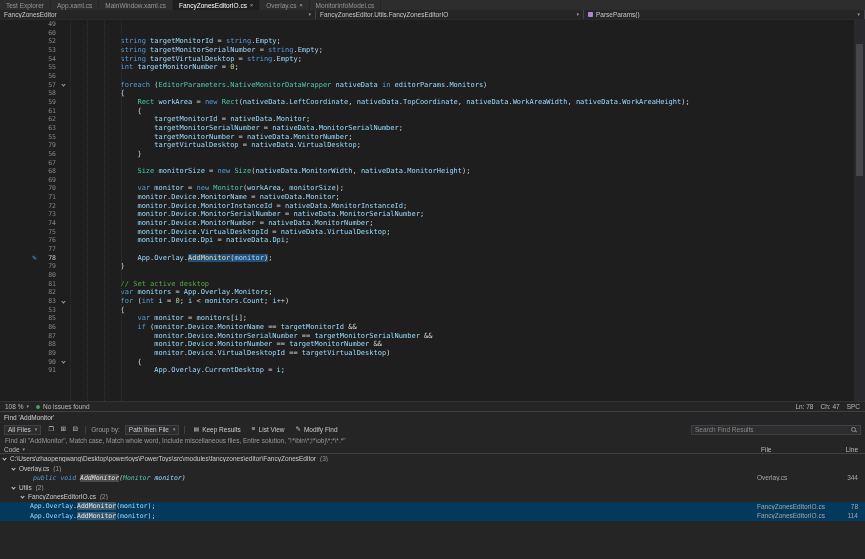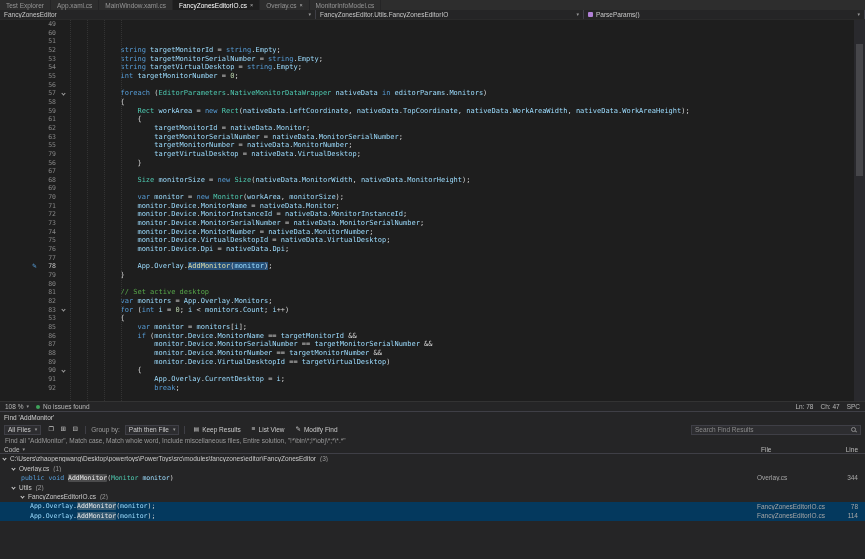--- a/index.html
+++ b/index.html
@@ -141,21 +141,20 @@
   </div>
 
   <div class="editor">
     <i class="guide" style="left:70px"></i>
     <i class="guide" style="left:87px"></i>
     <i class="guide" style="left:104px"></i>
     <i class="guide" style="left:121px"></i>
     <div>
         <div class="code-line"><span class="bp-margin"></span><span class="ln">49</span><span class="fold"></span><span class="code">&nbsp;</span></div>
         <div class="code-line"><span class="bp-margin"></span><span class="ln">60</span><span class="fold"></span><span class="code">&nbsp;</span></div>
-        <div class="code-line"><span class="bp-margin"></span><span class="ln">51</span><span class="fold"></span><span class="code">&nbsp;</span></div>
         <div class="code-line"><span class="bp-margin"></span><span class="ln">52</span><span class="fold"></span><span class="code"><span class="tk-p">            </span><span class="tk-k">string</span><span class="tk-p"> </span><span class="tk-v">targetMonitorId</span><span class="tk-p"> = </span><span class="tk-k">string</span><span class="tk-p">.</span><span class="tk-v">Empty</span><span class="tk-p">;</span></span></div>
         <div class="code-line"><span class="bp-margin"></span><span class="ln">53</span><span class="fold"></span><span class="code"><span class="tk-p">            </span><span class="tk-k">string</span><span class="tk-p"> </span><span class="tk-v">targetMonitorSerialNumber</span><span class="tk-p"> = </span><span class="tk-k">string</span><span class="tk-p">.</span><span class="tk-v">Empty</span><span class="tk-p">;</span></span></div>
         <div class="code-line"><span class="bp-margin"></span><span class="ln">54</span><span class="fold"></span><span class="code"><span class="tk-p">            </span><span class="tk-k">string</span><span class="tk-p"> </span><span class="tk-v">targetVirtualDesktop</span><span class="tk-p"> = </span><span class="tk-k">string</span><span class="tk-p">.</span><span class="tk-v">Empty</span><span class="tk-p">;</span></span></div>
         <div class="code-line"><span class="bp-margin"></span><span class="ln">55</span><span class="fold"></span><span class="code"><span class="tk-p">            </span><span class="tk-k">int</span><span class="tk-p"> </span><span class="tk-v">targetMonitorNumber</span><span class="tk-p"> = </span><span class="tk-n">0</span><span class="tk-p">;</span></span></div>
         <div class="code-line"><span class="bp-margin"></span><span class="ln">56</span><span class="fold"></span><span class="code">&nbsp;</span></div>
         <div class="code-line"><span class="bp-margin"></span><span class="ln">57</span><span class="fold"><i class="chev"></i></span><span class="code"><span class="tk-p">            </span><span class="tk-k">foreach</span><span class="tk-p"> (</span><span class="tk-t">EditorParameters</span><span class="tk-p">.</span><span class="tk-t">NativeMonitorDataWrapper</span><span class="tk-p"> </span><span class="tk-v">nativeData</span><span class="tk-p"> </span><span class="tk-k">in</span><span class="tk-p"> </span><span class="tk-v">editorParams</span><span class="tk-p">.</span><span class="tk-v">Monitors</span><span class="tk-p">)</span></span></div>
         <div class="code-line"><span class="bp-margin"></span><span class="ln">58</span><span class="fold"></span><span class="code"><span class="tk-p">            {</span></span></div>
         <div class="code-line"><span class="bp-margin"></span><span class="ln">59</span><span class="fold"></span><span class="code"><span class="tk-p">                </span><span class="tk-t">Rect</span><span class="tk-p"> </span><span class="tk-v">workArea</span><span class="tk-p"> = </span><span class="tk-k">new</span><span class="tk-p"> </span><span class="tk-t">Rect</span><span class="tk-p">(</span><span class="tk-v">nativeData</span><span class="tk-p">.</span><span class="tk-v">LeftCoordinate</span><span class="tk-p">, </span><span class="tk-v">nativeData</span><span class="tk-p">.</span><span class="tk-v">TopCoordinate</span><span class="tk-p">, </span><span class="tk-v">nativeData</span><span class="tk-p">.</span><span class="tk-v">WorkAreaWidth</span><span class="tk-p">, </span><span class="tk-v">nativeData</span><span class="tk-p">.</span><span class="tk-v">WorkAreaHeight</span><span class="tk-p">);</span></span></div>
         <div class="code-line"><span class="bp-margin"></span><span class="ln">61</span><span class="fold"></span><span class="code"><span class="tk-p">                {</span></span></div>
         <div class="code-line"><span class="bp-margin"></span><span class="ln">62</span><span class="fold"></span><span class="code"><span class="tk-p">                    </span><span class="tk-v">targetMonitorId</span><span class="tk-p"> = </span><span class="tk-v">nativeData</span><span class="tk-p">.</span><span class="tk-v">Monitor</span><span class="tk-p">;</span></span></div>
@@ -181,21 +180,20 @@
         <div class="code-line"><span class="bp-margin"></span><span class="ln">82</span><span class="fold"></span><span class="code"><span class="tk-p">            </span><span class="tk-k">var</span><span class="tk-p"> </span><span class="tk-v">monitors</span><span class="tk-p"> = </span><span class="tk-v">App</span><span class="tk-p">.</span><span class="tk-v">Overlay</span><span class="tk-p">.</span><span class="tk-v">Monitors</span><span class="tk-p">;</span></span></div>
         <div class="code-line"><span class="bp-margin"></span><span class="ln">83</span><span class="fold"><i class="chev"></i></span><span class="code"><span class="tk-p">            </span><span class="tk-k">for</span><span class="tk-p"> (</span><span class="tk-k">int</span><span class="tk-p"> </span><span class="tk-v">i</span><span class="tk-p"> = </span><span class="tk-n">0</span><span class="tk-p">; </span><span class="tk-v">i</span><span class="tk-p"> &lt; </span><span class="tk-v">monitors</span><span class="tk-p">.</span><span class="tk-v">Count</span><span class="tk-p">; </span><span class="tk-v">i</span><span class="tk-p">++)</span></span></div>
         <div class="code-line"><span class="bp-margin"></span><span class="ln">53</span><span class="fold"></span><span class="code"><span class="tk-p">            {</span></span></div>
         <div class="code-line"><span class="bp-margin"></span><span class="ln">85</span><span class="fold"></span><span class="code"><span class="tk-p">                </span><span class="tk-k">var</span><span class="tk-p"> </span><span class="tk-v">monitor</span><span class="tk-p"> = </span><span class="tk-v">monitors</span><span class="tk-p">[</span><span class="tk-v">i</span><span class="tk-p">];</span></span></div>
         <div class="code-line"><span class="bp-margin"></span><span class="ln">86</span><span class="fold"></span><span class="code"><span class="tk-p">                </span><span class="tk-k">if</span><span class="tk-p"> (</span><span class="tk-v">monitor</span><span class="tk-p">.</span><span class="tk-v">Device</span><span class="tk-p">.</span><span class="tk-v">MonitorName</span><span class="tk-p"> == </span><span class="tk-v">targetMonitorId</span><span class="tk-p"> &amp;&amp;</span></span></div>
         <div class="code-line"><span class="bp-margin"></span><span class="ln">87</span><span class="fold"></span><span class="code"><span class="tk-p">                    </span><span class="tk-v">monitor</span><span class="tk-p">.</span><span class="tk-v">Device</span><span class="tk-p">.</span><span class="tk-v">MonitorSerialNumber</span><span class="tk-p"> == </span><span class="tk-v">targetMonitorSerialNumber</span><span class="tk-p"> &amp;&amp;</span></span></div>
         <div class="code-line"><span class="bp-margin"></span><span class="ln">88</span><span class="fold"></span><span class="code"><span class="tk-p">                    </span><span class="tk-v">monitor</span><span class="tk-p">.</span><span class="tk-v">Device</span><span class="tk-p">.</span><span class="tk-v">MonitorNumber</span><span class="tk-p"> == </span><span class="tk-v">targetMonitorNumber</span><span class="tk-p"> &amp;&amp;</span></span></div>
         <div class="code-line"><span class="bp-margin"></span><span class="ln">89</span><span class="fold"></span><span class="code"><span class="tk-p">                    </span><span class="tk-v">monitor</span><span class="tk-p">.</span><span class="tk-v">Device</span><span class="tk-p">.</span><span class="tk-v">VirtualDesktopId</span><span class="tk-p"> == </span><span class="tk-v">targetVirtualDesktop</span><span class="tk-p">)</span></span></div>
         <div class="code-line"><span class="bp-margin"></span><span class="ln">90</span><span class="fold"><i class="chev"></i></span><span class="code"><span class="tk-p">                {</span></span></div>
         <div class="code-line"><span class="bp-margin"></span><span class="ln">91</span><span class="fold"></span><span class="code"><span class="tk-p">                    </span><span class="tk-v">App</span><span class="tk-p">.</span><span class="tk-v">Overlay</span><span class="tk-p">.</span><span class="tk-v">CurrentDesktop</span><span class="tk-p"> = </span><span class="tk-v">i</span><span class="tk-p">;</span></span></div>
-        <div class="code-line"><span class="bp-margin"></span><span class="ln">92</span><span class="fold"></span><span class="code"><span class="tk-p">                    </span><span class="tk-k">break</span><span class="tk-p">;</span></span></div>
       </div>
     <div class="vscroll">
       <div class="vthumb"></div>
     </div>
   </div>
 
   <div class="statusbar">
     <span class="sb-item">
       <span>108 %</span>
       <i class="ic ic-dd"></i>
@@ -276,21 +274,21 @@
         <div class="fp-row">
           <span class="cell-code" style="padding-left: 12px;">
             <i class="chev exp"></i>
             <span class="group-label">Overlay.cs</span>
             <span class="count">(1)</span>
           </span>
           <span class="cell-file"></span>
           <span class="cell-line"></span>
         </div>
         <div class="fp-row">
-          <span class="cell-code" style="padding-left: 21px;">
+          <span class="cell-code" style="padding-left: 33px; font-style: italic;">
             <span class="result-code"><span class="tk-k">public</span><span class="tk-p"> </span><span class="tk-k">void</span><span class="tk-p"> </span><span class="tk-hl">AddMonitor</span><span class="tk-p">(</span><span class="tk-t">Monitor</span><span class="tk-p"> </span><span class="tk-v">monitor</span><span class="tk-p">)</span></span>
           </span>
           <span class="cell-file">Overlay.cs</span>
           <span class="cell-line">344</span>
         </div>
         <div class="fp-row">
           <span class="cell-code" style="padding-left: 12px;">
             <i class="chev exp"></i>
             <span class="group-label">Utils</span>
             <span class="count">(2)</span>

